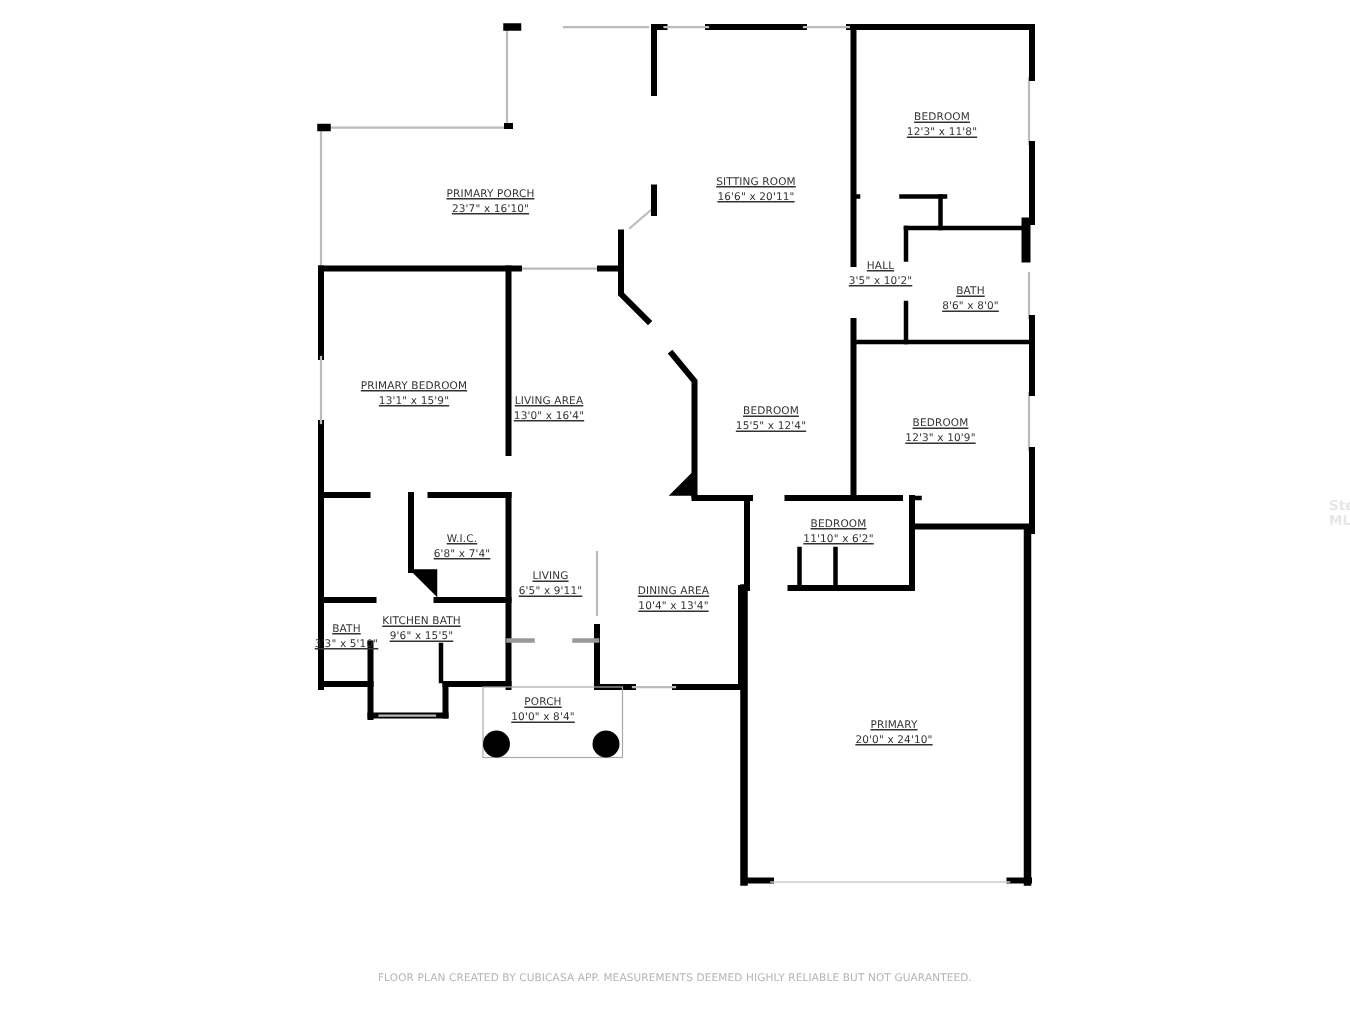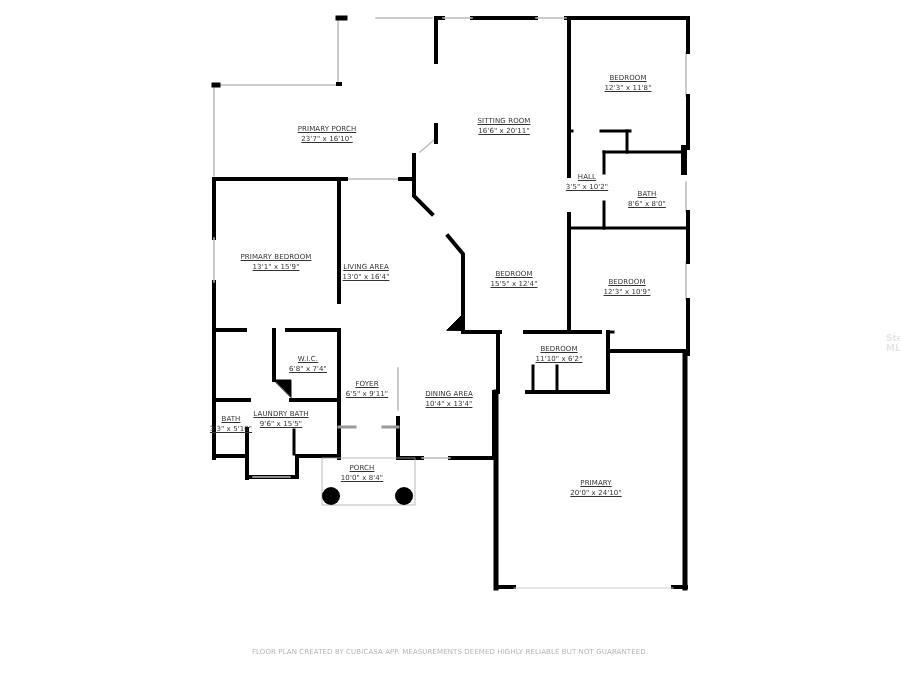--- a/index.html
+++ b/index.html
@@ -161,33 +161,33 @@
     </div>
   <div class="room" style="left:559px;top:344px">
       <span class="nm">BEDROOM</span>
       <span class="dim">11'10" x 6'2"</span>
     </div>
   <div class="room" style="left:308px;top:354px">
       <span class="nm">W.I.C.</span>
       <span class="dim">6'8" x 7'4"</span>
     </div>
   <div class="room" style="left:367px;top:379px">
-      <span class="nm">FOYER</span>
+      <span class="nm">LIVING</span>
       <span class="dim">6'5" x 9'11"</span>
     </div>
   <div class="room" style="left:449px;top:389px">
       <span class="nm">DINING AREA</span>
       <span class="dim">10'4" x 13'4"</span>
     </div>
   <div class="room" style="left:231px;top:414px">
       <span class="nm">BATH</span>
       <span class="dim">3'3" x 5'10"</span>
     </div>
   <div class="room" style="left:281px;top:409px">
-      <span class="nm">LAUNDRY BATH</span>
+      <span class="nm">KITCHEN BATH</span>
       <span class="dim">9'6" x 15'5"</span>
     </div>
   <div class="room" style="left:362px;top:463px">
       <span class="nm">PORCH</span>
       <span class="dim">10'0" x 8'4"</span>
     </div>
   <div class="room" style="left:596px;top:478px">
       <span class="nm">PRIMARY</span>
       <span class="dim">20'0" x 24'10"</span>
     </div>

